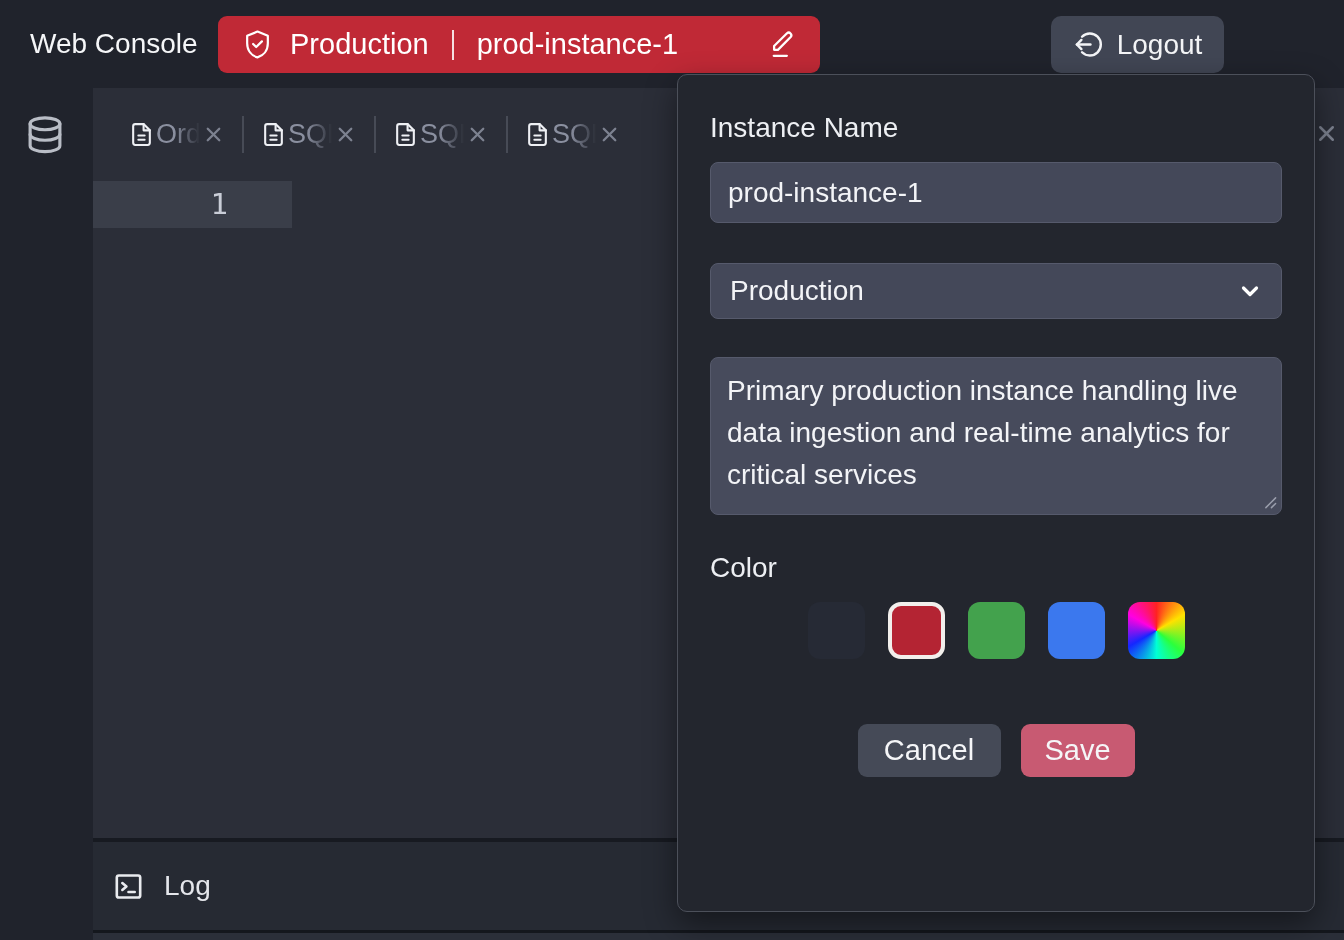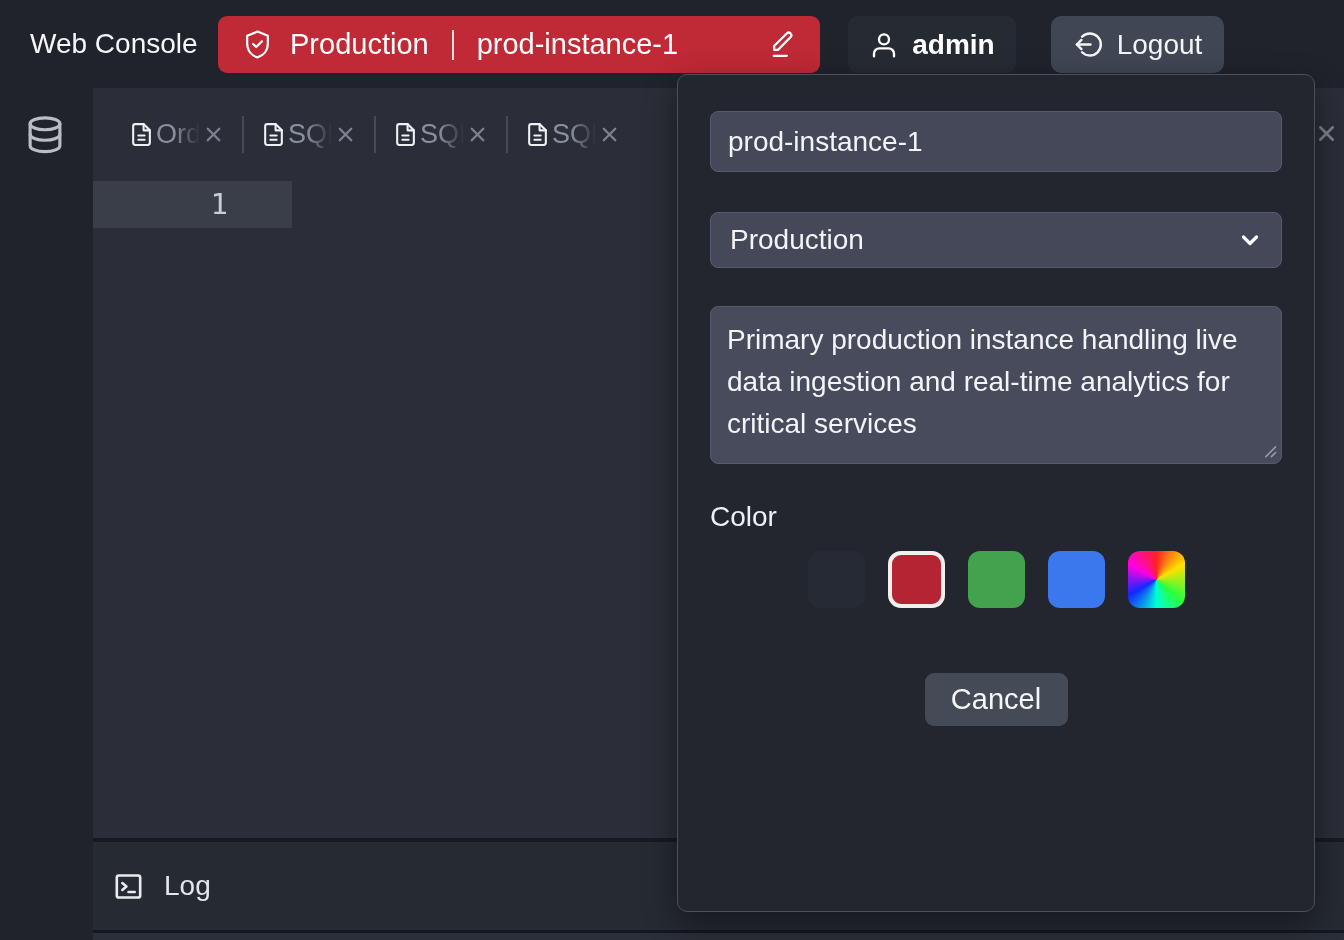--- a/index.html
+++ b/index.html
@@ -131,29 +131,20 @@
     <span class="badge-sep"></span>
     <span>prod-instance-1</span>
     <span class="badge-edit">
       <svg width="29" height="31" viewBox="0 0 24 26" fill="none" stroke="currentColor" stroke-width="1.9" stroke-linecap="round" stroke-linejoin="round">
         <path d="M16.6 3.6 a2.2 2.2 0 0 1 3.1 3.1 L9 17.5 H5.8 v-3.2 Z"></path>
         <line x1="5.5" y1="22.5" x2="16.5" y2="22.5"></line>
       </svg>
     </span>
   </div>
 
-  <div class="user-chip">
-    <span>
-      <svg width="30" height="32" viewBox="0 0 24 24" fill="none" stroke="currentColor" stroke-width="1.9" stroke-linecap="round" stroke-linejoin="round">
-        <circle cx="12" cy="7.5" r="4"></circle>
-        <path d="M20 21v-2a4.3 4.3 0 0 0-4.3-4.3H8.3A4.3 4.3 0 0 0 4 19v2"></path>
-      </svg>
-    </span>
-    <span>admin</span>
-  </div>
 
   <button class="logout-btn">
     <span>
       <svg width="31" height="31" viewBox="0 0 24 24" fill="none" stroke="currentColor" stroke-width="1.9" stroke-linecap="round" stroke-linejoin="round">
         <path d="M7 6 A8.5 8.5 0 1 1 7 18"></path>
         <line x1="13.5" y1="12" x2="3" y2="12"></line>
         <polyline points="6.5 8.5 3 12 6.5 15.5"></polyline>
       </svg>
     </span>
     <span>Logout</span>
@@ -270,20 +261,21 @@
         <line x1="12" y1="16" x2="16.5" y2="16"></line>
       </svg>
     </span>
     <span class="log-label">Log</span>
   </div>
   <div class="log-bottom-line"></div>
   <div class="bottom-strip"></div>
 
   <div class="dialog">
 
+    <div class="field-label">Instance Name</div>
     <input class="text-input" type="text" value="prod-instance-1" style="">
 
     <div class="select-box">
       <span>Production</span>
       <span class="chev">
         <svg width="24" height="24" viewBox="0 0 24 24" fill="none" stroke="currentColor" stroke-width="3.2" stroke-linecap="round" stroke-linejoin="round">
             <polyline points="5.5 9 12 15.5 18.5 9"></polyline>
           </svg>
       </span>
     </div>
@@ -302,16 +294,17 @@
     <div class="swatch-row">
         <div class="swatch" style="background: rgb(38, 42, 53);"></div>
         <div class="swatch selected" style="background: rgb(180, 36, 51);"></div>
         <div class="swatch" style="background: rgb(67, 162, 77);"></div>
         <div class="swatch" style="background: rgb(59, 120, 238);"></div>
         <div class="swatch" style="background: conic-gradient(rgb(255, 34, 34), rgb(255, 225, 0) 60deg, rgb(43, 255, 60) 130deg, rgb(0, 255, 213) 180deg, rgb(20, 39, 255) 240deg, rgb(255, 0, 225) 300deg, rgb(255, 34, 34) 360deg);"></div>
       </div>
 
     <div class="dialog-actions">
       <button class="btn btn-cancel">Cancel</button>
+      <button class="btn btn-save" style="background: rgb(200, 90, 114);">Save</button>
     </div>
   </div>
 
 </div>
 
 </body></html>

